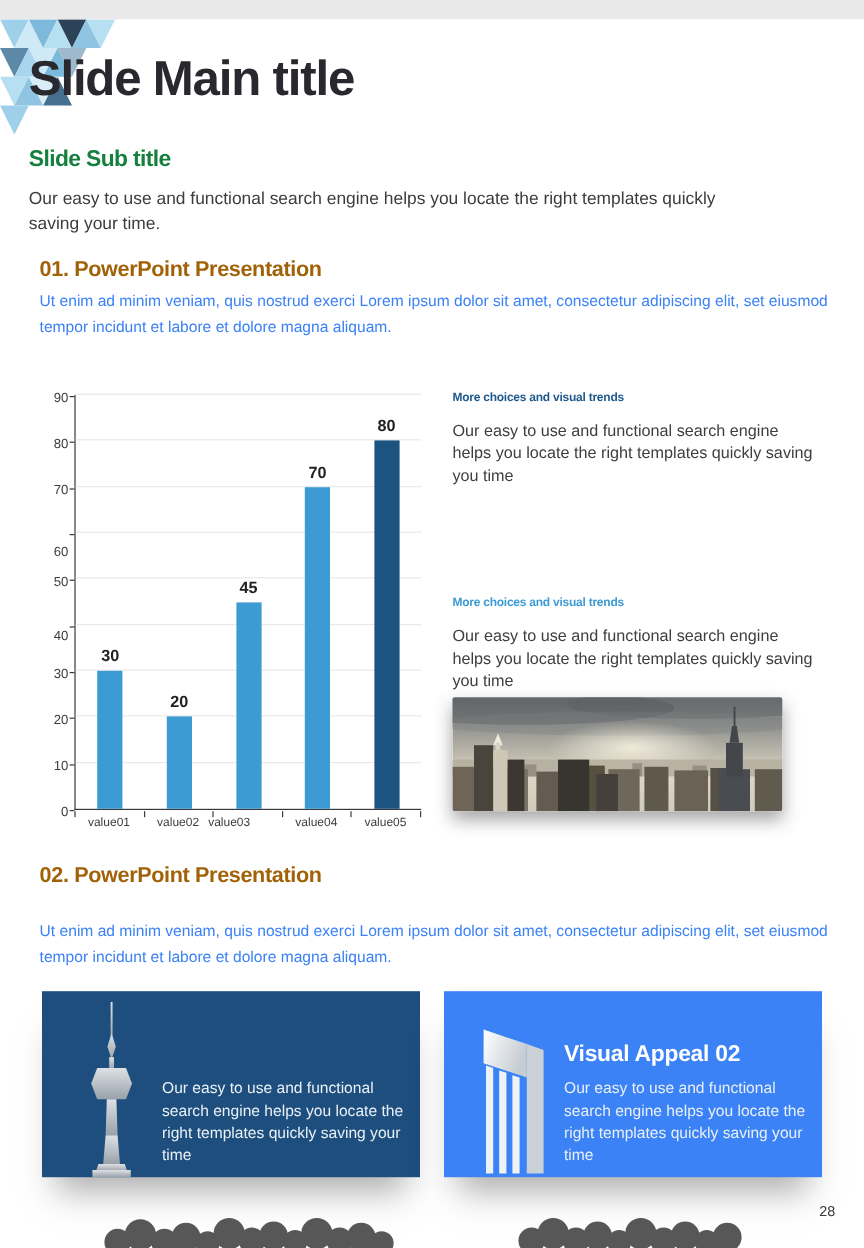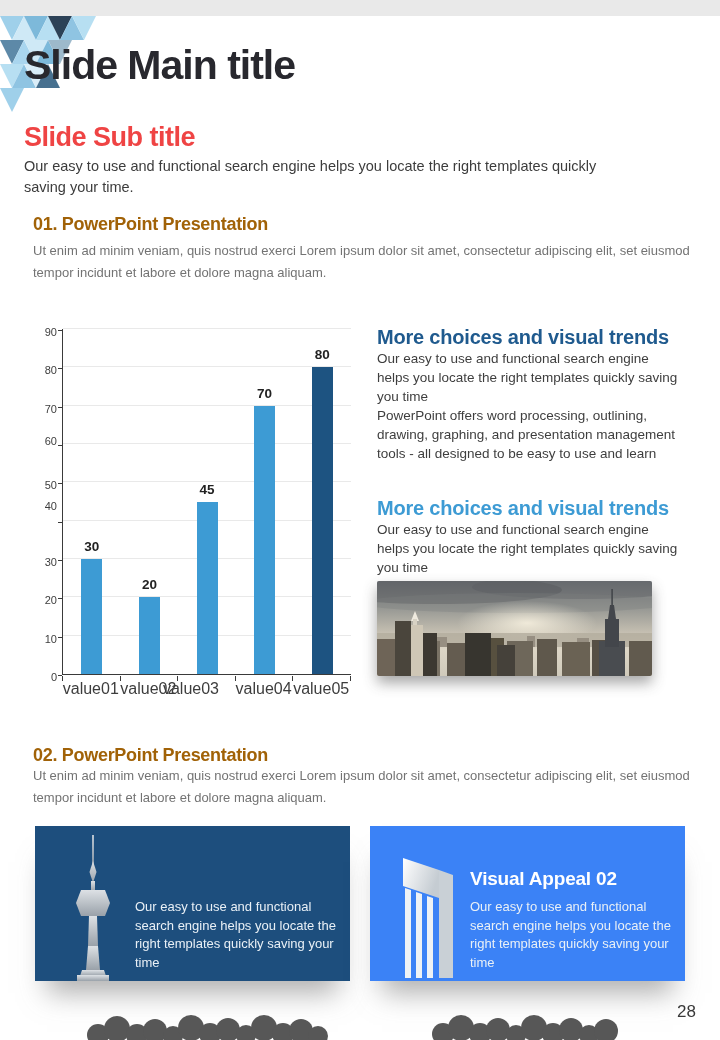--- a/index.html
+++ b/index.html
@@ -2,58 +2,58 @@
 <html><head>
 <meta charset="utf-8">
 <style>
   html,body{margin:0;padding:0;background:#e9e9e9;}
   .page{position:relative;width:720px;height:1040px;background:#ffffff;overflow:hidden;
         font-family:Liberation Sans, sans-serif;margin:16px auto;}
   .abs{position:absolute;}
 
   
   .main-title{left:24px;top:26px;font-size:41px;font-weight:800;color:#28282e;letter-spacing:-1px;}
-  .sub-title{left:24px;top:106px;font-size:27px;font-weight:800;color:#ef4444;letter-spacing:-0.5px;}
+  .sub-title{left:24px;top:106px;font-size:19px;font-weight:800;color:#15803d;letter-spacing:-0.5px;}
   .intro-body{left:24px;top:140px;width:612px;font-size:14.5px;line-height:21px;color:#3c3c3c;}
   .section-title{font-size:18px;font-weight:800;color:#a16207;letter-spacing:-0.3px;}
-  .section-body{width:662px;font-size:13px;line-height:21.5px;color:#737373;}
+  .section-body{width:662px;font-size:13px;line-height:21.5px;color:#3b82f6;}
   .s1-title{left:33px;top:198px;} .s1-body{left:33px;top:224px;}
-  .s2-title{left:33px;top:729px;} .s2-body{left:33px;top:749px;}
+  .s2-title{left:33px;top:703px;} .s2-body{left:33px;top:749px;}
 
   
   .chart{left:35px;top:305px;width:322px;height:377px;}
   .chart-plot{position:absolute;left:27px;top:8px;width:288px;height:345px;
               border-left:1.5px solid #3a3a3a;border-bottom:1.5px solid #3a3a3a;}
   .gridline{position:absolute;left:0;right:0;height:1px;background:#e9e9e9;}
   .ytick-label{position:absolute;left:0;width:22px;text-align:right;font-size:11px;color:#3d3d3d;}
   .ytick-mark{position:absolute;left:23px;width:4px;height:1px;background:#3a3a3a;}
-  .xtick-label{position:absolute;top:359px;width:70px;text-align:center;font-size:16px;color:#3d3d3d;}
+  .xtick-label{position:absolute;top:359px;width:70px;text-align:center;font-size:10px;color:#3d3d3d;}
   .xtick-mark{position:absolute;top:355px;height:5px;width:1px;background:#3a3a3a;}
   .bar{position:absolute;bottom:0;}
   .bar-value{position:absolute;width:40px;text-align:center;font-weight:800;font-size:13.5px;color:#222;}
 
   
-  .rc-heading{left:377px;font-size:20px;font-weight:800;letter-spacing:-0.2px;}
+  .rc-heading{left:377px;font-size:10px;font-weight:800;letter-spacing:-0.2px;}
   .rc-para{left:377px;width:302px;font-size:13.5px;line-height:19px;color:#3e3e3e;}
   .b1-heading{top:310px;color:#1f5a8e;}
   .b1-p1{top:333px;} .b1-p2{top:390px;}
   .b2-heading{top:481px;color:#3d9bd4;}
   .b2-p{top:504px;}
   .photo{left:377px;top:565px;width:275px;height:95px;border-radius:2px;
          box-shadow:0 7px 14px rgba(60,60,60,.45);}
 
   
   .card{top:810px;width:315px;height:155px;box-shadow:0 24px 26px -12px rgba(110,110,110,.55);}
   .card1{left:35px;background:#1d4e7d;}
   .card2{left:370px;background:#3b82f6;}
   .card-icon{position:absolute;left:12px;top:0;width:92px;height:155px;}
   .card-title{position:absolute;left:100px;top:42px;font-size:19px;font-weight:800;color:#ffffff;letter-spacing:-0.2px;}
   .card-body{position:absolute;left:100px;top:72px;width:202px;font-size:13px;line-height:18.5px;color:#e9f0f6;}
 
-  .page-number{right:24px;top:986px;font-size:17px;color:#383838;}
+  .page-number{right:24px;top:986px;font-size:12px;color:#383838;}
   .mosaic{left:0;top:0;width:100px;height:96px;}
   .footer-art{left:0;bottom:0;width:720px;height:42px;}
 </style>
 </head>
 <body>
 
 <div class="page">
 
   <svg class="abs mosaic" viewBox="0 0 100 96" aria-hidden="true">
     <polygon points="0,0 24,0 12,24" fill="#9fd0ea"></polygon>
@@ -106,25 +106,25 @@
         <div class="bar-value" style="left: 239.2px; bottom: 311.667px;">80</div>
       </div>
   <div class="ytick-label" style="bottom: 15px;">0</div>
       <div class="ytick-mark" style="bottom: 22px;"></div>
       <div class="ytick-label" style="bottom: 53.3333px;">10</div>
       <div class="ytick-mark" style="bottom: 60.3333px;"></div>
       <div class="ytick-label" style="bottom: 91.6667px;">20</div>
       <div class="ytick-mark" style="bottom: 98.6667px;"></div>
       <div class="ytick-label" style="bottom: 130px;">30</div>
       <div class="ytick-mark" style="bottom: 137px;"></div>
-      <div class="ytick-label" style="bottom: 186px; text-align: right;">40</div>
+      <div class="ytick-label" style="bottom: 162px; text-align: right;">40</div>
       <div class="ytick-mark" style="bottom: 175.333px;"></div>
       <div class="ytick-label" style="bottom: 206.667px;">50</div>
       <div class="ytick-mark" style="bottom: 213.667px;"></div>
-      <div class="ytick-label" style="bottom: 251px;">60</div>
+      <div class="ytick-label" style="bottom: 232px;">60</div>
       <div class="ytick-mark" style="bottom: 252px;"></div>
       <div class="ytick-label" style="bottom: 283.333px;">70</div>
       <div class="ytick-mark" style="bottom: 290.333px;"></div>
       <div class="ytick-label" style="bottom: 321.667px;">80</div>
       <div class="ytick-mark" style="bottom: 328.667px;"></div>
       <div class="ytick-label" style="bottom: 360px;">90</div>
       <div class="ytick-mark" style="bottom: 367px;"></div>
       <div class="xtick-label" style="left: 20.8px;">value01</div>
       <div class="xtick-label" style="left: 78.4px;">value02</div>
       <div class="xtick-label" style="left: 121px;">value03</div>
@@ -133,21 +133,20 @@
       <div class="xtick-mark" style="left: 27px;"></div>
       <div class="xtick-mark" style="left: 84.6px;"></div>
       <div class="xtick-mark" style="left: 142.2px;"></div>
       <div class="xtick-mark" style="left: 199.8px;"></div>
       <div class="xtick-mark" style="left: 257.4px;"></div>
       <div class="xtick-mark" style="left: 315px;"></div>
     </div>
 
   <div class="abs rc-heading b1-heading">More choices and visual trends</div>
   <div class="abs rc-para b1-p1">Our easy to use and functional search engine helps you locate the right templates quickly saving you time</div>
-  <div class="abs rc-para b1-p2">PowerPoint offers word processing, outlining, drawing, graphing, and presentation management tools - all designed to be easy to use and learn</div>
 
   <div class="abs rc-heading b2-heading">More choices and visual trends</div>
   <div class="abs rc-para b2-p">Our easy to use and functional search engine helps you locate the right templates quickly saving you time</div>
 
   <svg class="abs photo" viewBox="0 0 275 95" preserveAspectRatio="none" aria-hidden="true">
     <defs>
       <linearGradient id="sky" x1="0" y1="0" x2="0" y2="1">
         <stop offset="0" stop-color="#717579"></stop>
           <stop offset="0.3" stop-color="#999a95"></stop>
         <stop offset="0.55" stop-color="#c6c0b2"></stop>

